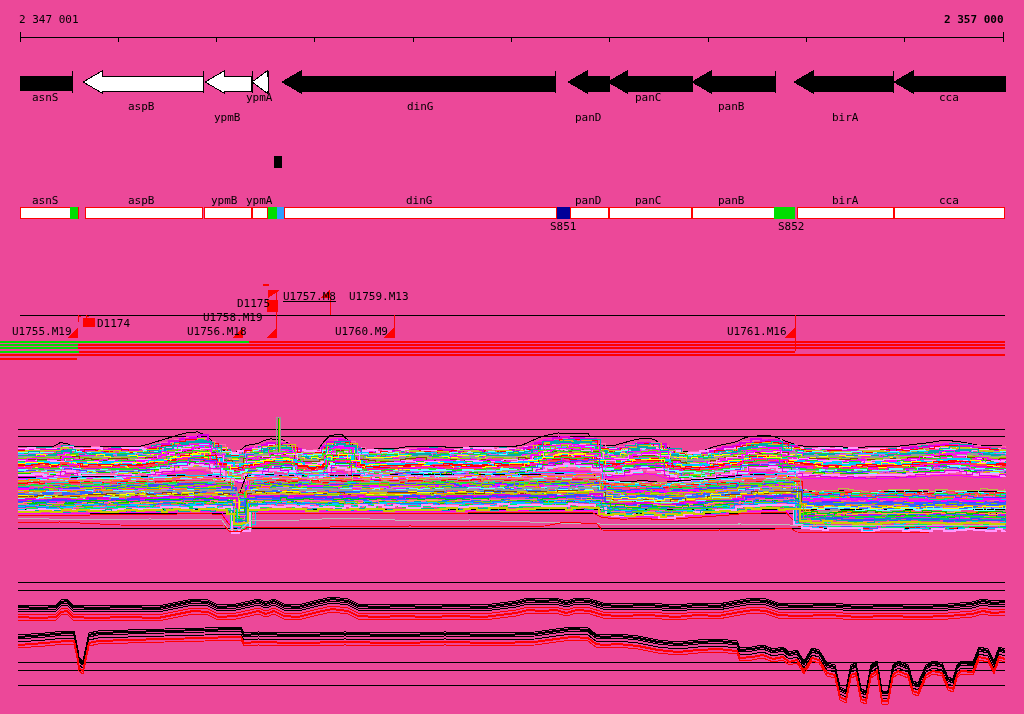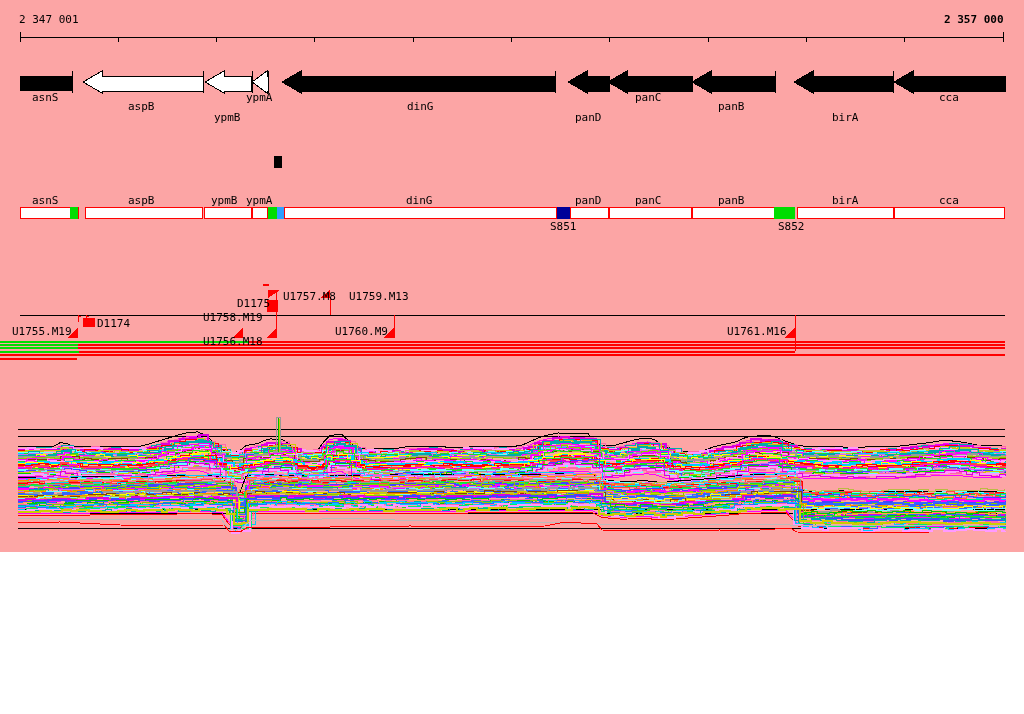--- a/index.html
+++ b/index.html
@@ -1,16 +1,16 @@
 <!DOCTYPE html>
 <html><head>
 <meta charset="utf-8">
 <style>
   html,body{margin:0;padding:0;background:#fff;}
-  #screen{position:relative;width:1024px;height:552px;background:#fca5a5;overflow:hidden;
+  #screen{position:relative;width:1024px;height:714px;background:#ec4899;overflow:hidden;
           font-family:"DejaVu Sans Mono","Liberation Mono",monospace;}
   #gfx{position:absolute;left:0;top:0;}
   .lbl{position:absolute;font-size:11px;line-height:11px;white-space:pre;color:#000;letter-spacing:0px;}
 </style>
 </head>
 <body>
 
 <div id="screen">
   <svg id="gfx" width="1024" height="714" xmlns="http://www.w3.org/2000/svg" shape-rendering="crispEdges">
       <line x1="20" y1="37" x2="1003" y2="37" stroke="#000" stroke-width="1"></line>
@@ -241,21 +241,21 @@
       <div class="lbl" style="left: 406px; top: 195px;">dinG</div>
       <div class="lbl" style="left: 575px; top: 195px;">panD</div>
       <div class="lbl" style="left: 635px; top: 195px;">panC</div>
       <div class="lbl" style="left: 718px; top: 195px;">panB</div>
       <div class="lbl" style="left: 832px; top: 195px;">birA</div>
       <div class="lbl" style="left: 939px; top: 195px;">cca</div>
       <div class="lbl" style="left: 550px; top: 221px;">S851</div>
       <div class="lbl" style="left: 778px; top: 221px;">S852</div>
       <div class="lbl" style="left: 12px; top: 326px;">U1755.M19</div>
       <div class="lbl" style="left: 97px; top: 318px;">D1174</div>
-      <div class="lbl" style="left: 203px; top: 326px; margin-top: 10px;">U1756.M18</div>
+      <div class="lbl" style="left: 187px; top: 326px;">U1756.M18</div>
       <div class="lbl" style="left: 203px; top: 312px;">U1758.M19</div>
       <div class="lbl" style="left: 237px; top: 298px;">D1175</div>
-      <div class="lbl" style="left: 283px; top: 291px;">U1757.M8</div>
+      <div class="lbl" style="left: 283px; top: 291px; text-decoration: underline;">U1757.M8</div>
       <div class="lbl" style="left: 349px; top: 291px;">U1759.M13</div>
       <div class="lbl" style="left: 335px; top: 326px; text-align: center;">U1760.M9</div>
       <div class="lbl" style="left: 727px; top: 326px;">U1761.M16</div>
     </div>
 </div>
 
 </body></html>

